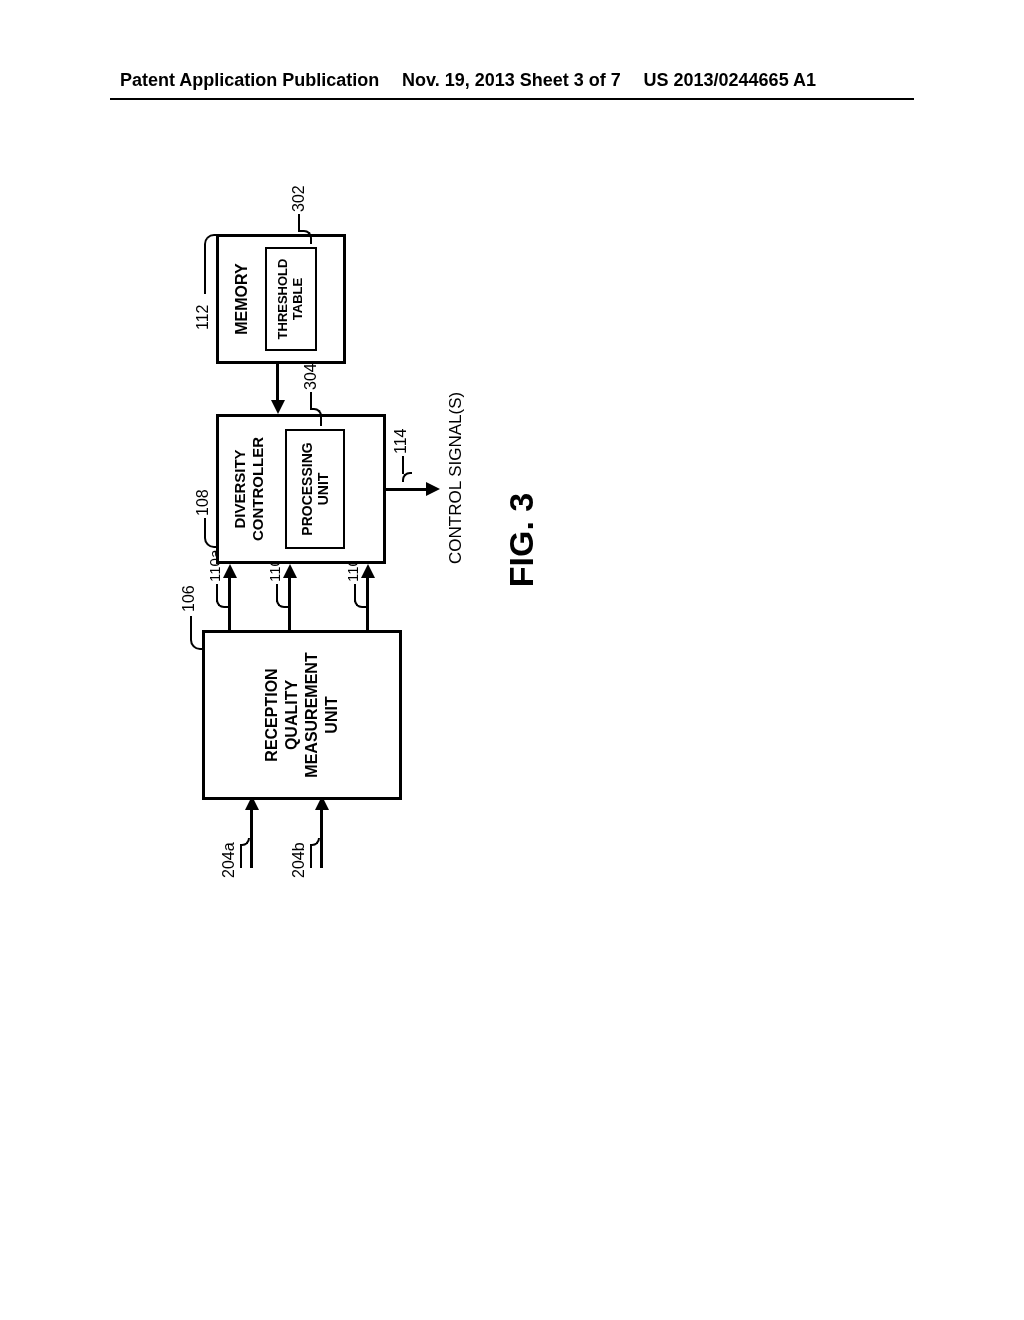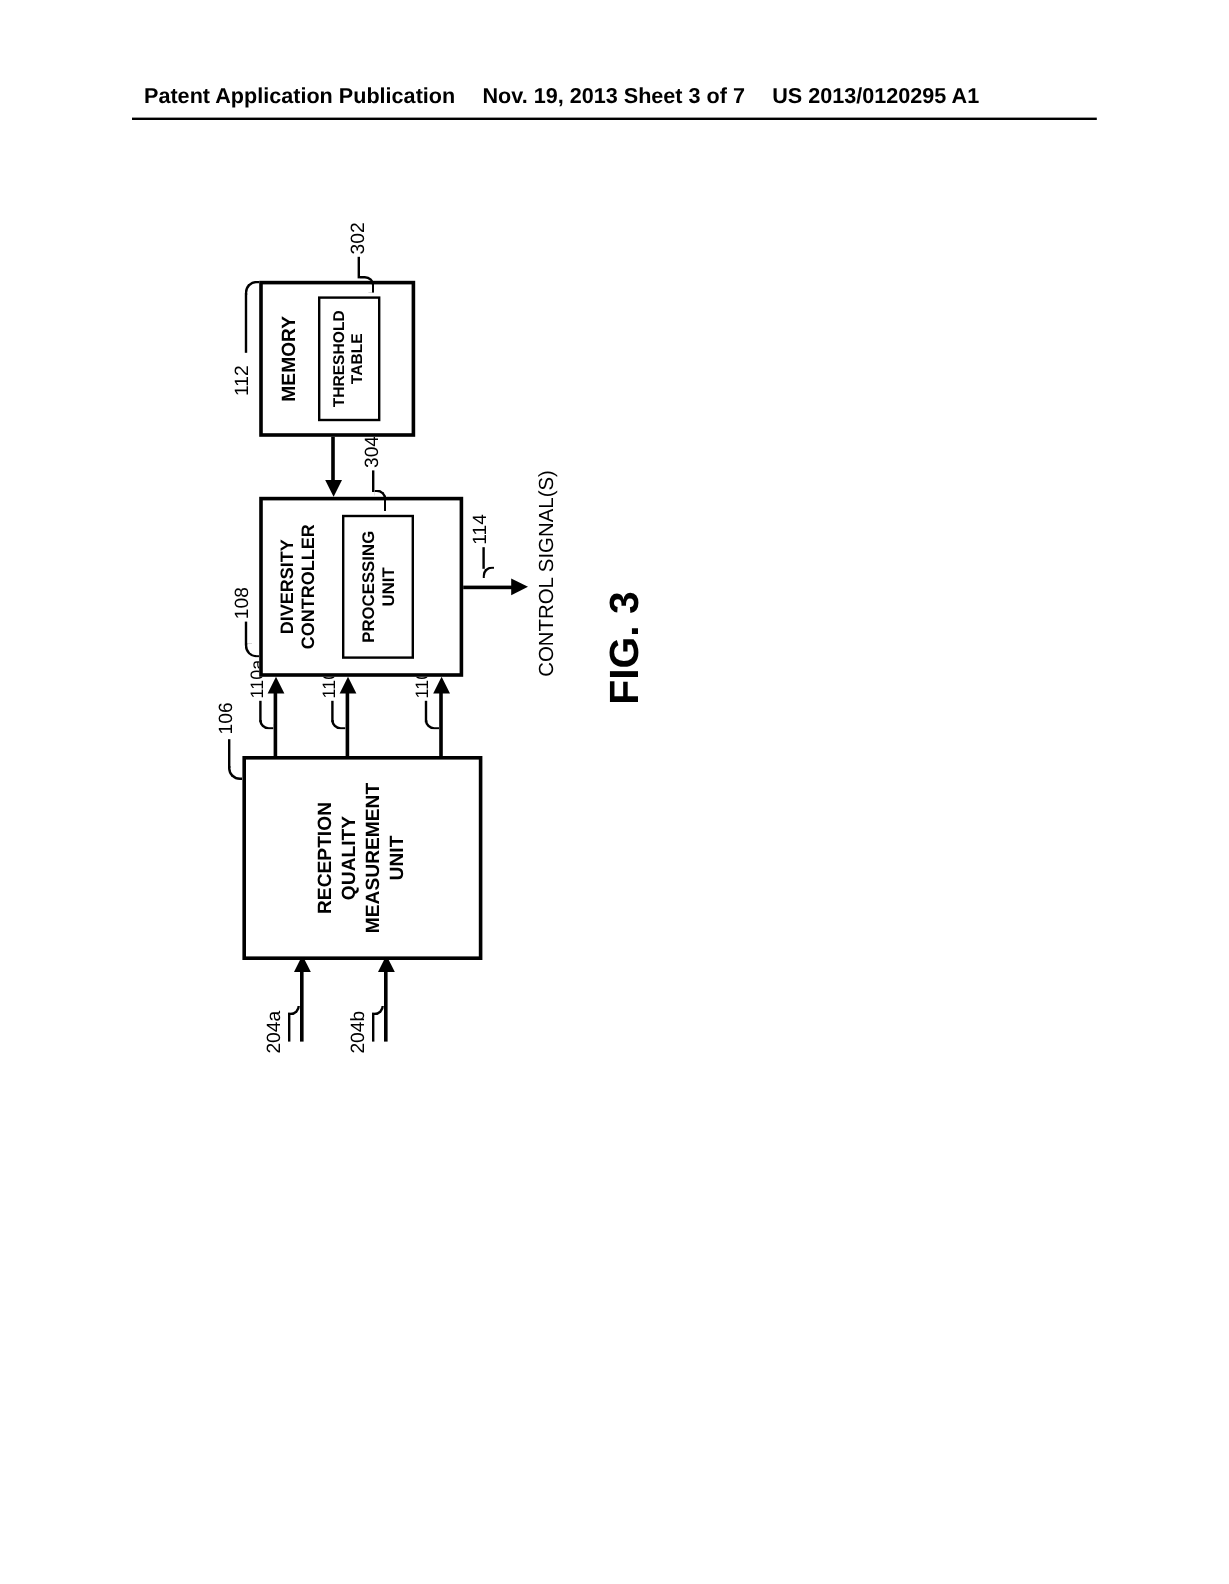--- a/index.html
+++ b/index.html
@@ -97,21 +97,21 @@
   }
 </style>
 </head>
 <body>
 
 <div class="page">
 
   <div class="header">
     <div>Patent Application Publication</div>
     <div>Nov. 19, 2013  Sheet 3 of 7</div>
-    <div>US 2013/0120295 A1</div>
+    <div>US 2013/0244665 A1</div>
   </div>
   <div class="hr"></div>
 
   <div class="diagram">
 
     <div class="arrow-line-h" style="left:-68px; top:48px; width:60px;"></div>
     <div class="arrow-head-right" style="left:-10px; top:42.5px;"></div>
     <div class="label" style="left:-78px; top:18px;">204a</div>
 
     <div class="lead-line" style="left:-68px; top:38px; width:24px;"></div>

